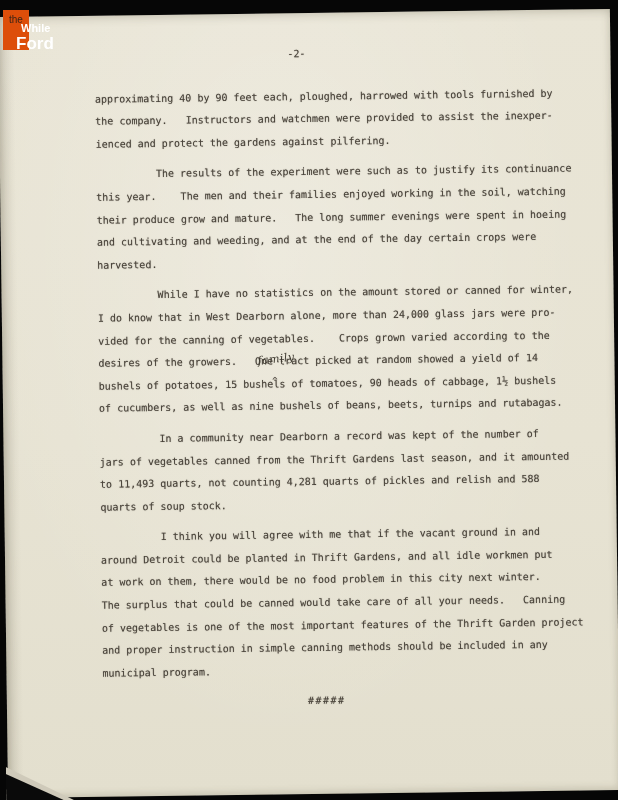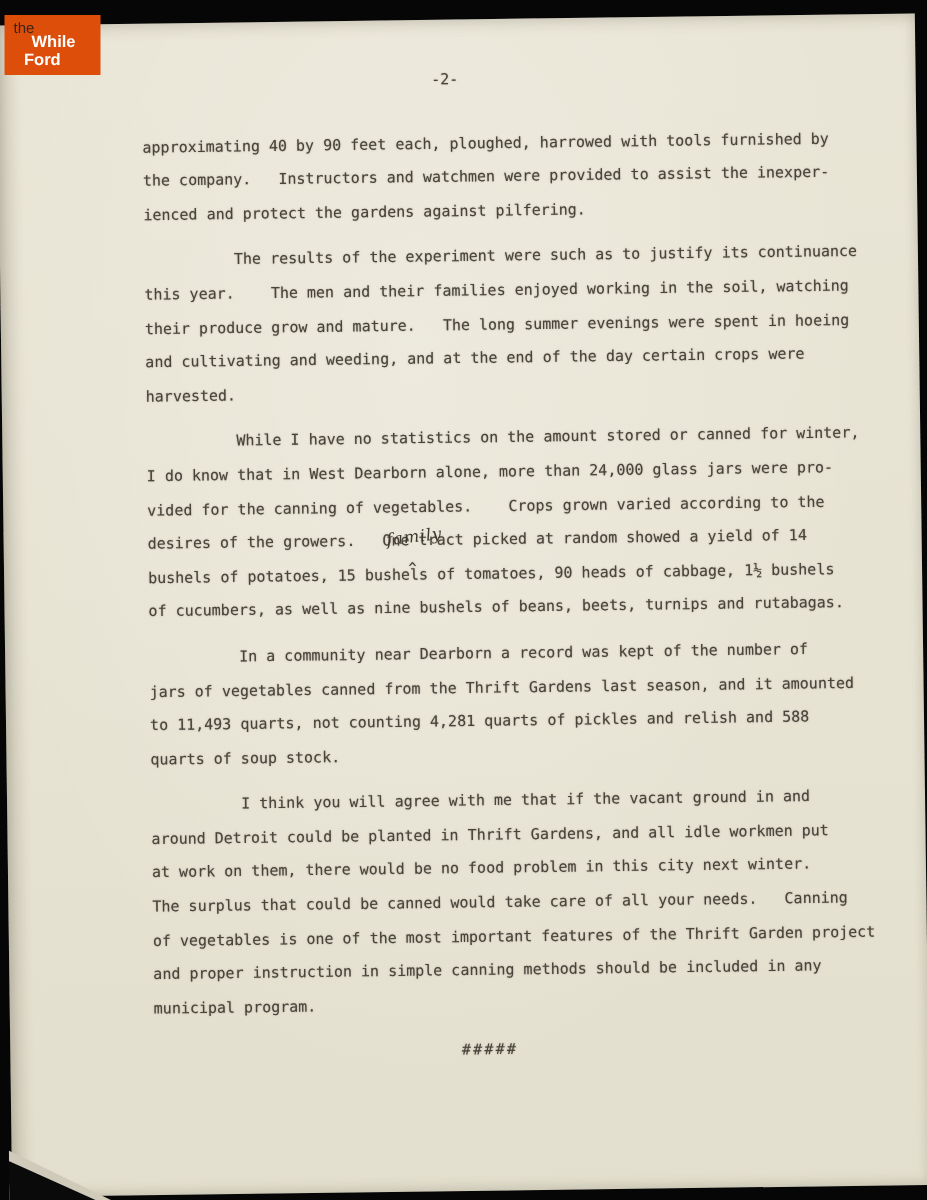--- a/index.html
+++ b/index.html
@@ -73,38 +73,38 @@
     color:#3e3a30;
     transform:rotate(-6deg);
     text-shadow:none;
     letter-spacing:0.5px;
     line-height:11px;
   }
   
   .logo{
     position:absolute;
     left:3px; top:10px;
-    width:64px; height:40px;
+    width:26px; height:40px;
     background:#dd4e0a;
     z-index:10;
   }
   .logo .the{
     position:absolute; left:6px; top:4px;
     font-family:"Liberation Sans", sans-serif;
     font-size:10px; color:#3d2416;
   }
   .logo .henry{
     position:absolute; left:18px; top:12px;
     font-family:"Liberation Sans", sans-serif;
     font-weight:bold; font-size:11px; color:#ffffff;
   }
   .logo .ford{
     position:absolute; left:13px; top:24px;
     font-family:"Liberation Sans", sans-serif;
-    font-weight:bold; font-size:11px; color:#ffffff;
+    font-weight:bold; font-size:17px; color:#ffffff;
   }
 </style>
 </head>
 <body>
 
 <div class="paper">
 
   <div class="content">
 
     <div class="line pageno">-2-</div>

